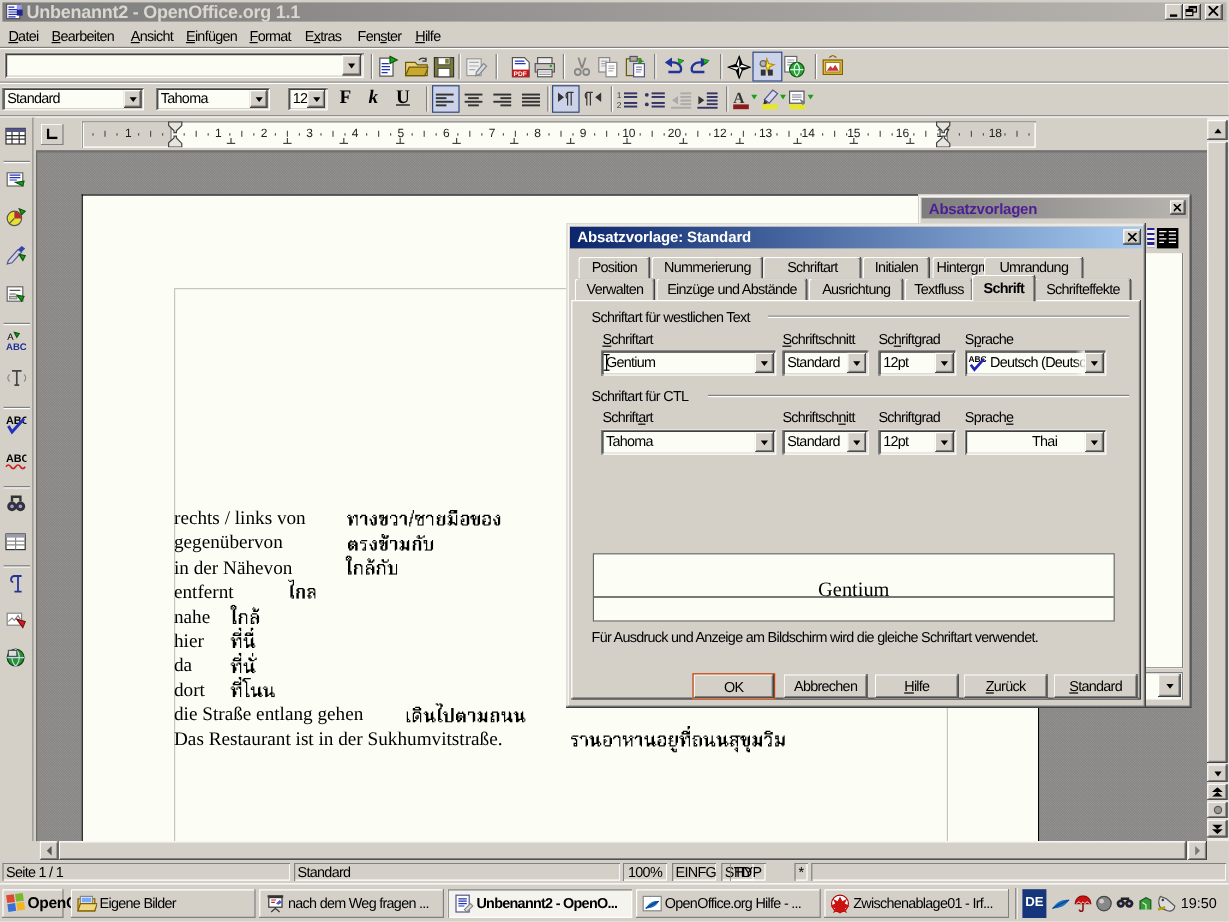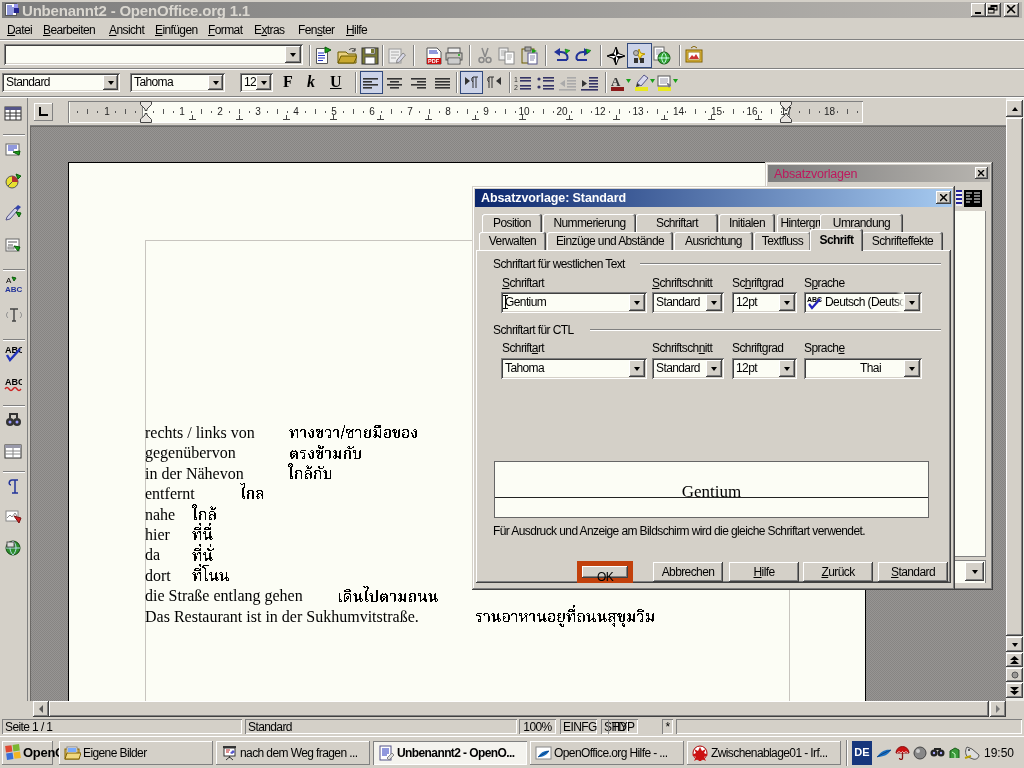--- a/index.html
+++ b/index.html
@@ -277,22 +277,22 @@
 <div class="abs" style="left:288px;top:106px;width:16px;text-align:center;font-size:10px;letter-spacing:0;color:#222">4</div>
 <div class="abs" style="left:326px;top:106px;width:16px;text-align:center;font-size:10px;letter-spacing:0;color:#222">5</div>
 <div class="abs" style="left:364px;top:106px;width:16px;text-align:center;font-size:10px;letter-spacing:0;color:#222">6</div>
 <div class="abs" style="left:402px;top:106px;width:16px;text-align:center;font-size:10px;letter-spacing:0;color:#222">7</div>
 <div class="abs" style="left:440px;top:106px;width:16px;text-align:center;font-size:10px;letter-spacing:0;color:#222">8</div>
 <div class="abs" style="left:478px;top:106px;width:16px;text-align:center;font-size:10px;letter-spacing:0;color:#222">9</div>
 <div class="abs" style="left:516px;top:106px;width:16px;text-align:center;font-size:10px;letter-spacing:0;color:#222">10</div>
 <div class="abs" style="left:554px;top:106px;width:16px;text-align:center;font-size:10px;letter-spacing:0;color:#222">20</div>
 <div class="abs" style="left:592px;top:106px;width:16px;text-align:center;font-size:10px;letter-spacing:0;color:#222">12</div>
 <div class="abs" style="left:630px;top:106px;width:16px;text-align:center;font-size:10px;letter-spacing:0;color:#222">13</div>
-<div class="abs" style="left:668px;top:106px;width:16px;text-align:right;font-size:10px;letter-spacing:0;color:#222">14</div>
-<div class="abs" style="left:706px;top:106px;width:16px;text-align:right;font-size:10px;letter-spacing:0;color:#222">15</div>
+<div class="abs" style="left:668px;top:106px;width:16px;text-align:left;font-size:10px;letter-spacing:0;color:#222">14</div>
+<div class="abs" style="left:706px;top:106px;width:16px;text-align:left;font-size:10px;letter-spacing:0;color:#222">15</div>
 <div class="abs" style="left:744px;top:106px;width:16px;text-align:center;font-size:10px;letter-spacing:0;color:#222">16</div>
 <div class="abs" style="left:778px;top:106px;width:16px;text-align:center;font-size:10px;letter-spacing:0;color:#222">17</div>
 <div class="abs" style="left:819px;top:106px;width:16px;text-align:right;font-size:10px;letter-spacing:0;color:#222">18</div>
 <div class="abs" style="left:77px;top:111px;width:1px;height:2px;background:#555"></div>
 <div class="abs" style="left:87px;top:109px;width:1px;height:5px;background:#555"></div>
 <div class="abs" style="left:97px;top:111px;width:1px;height:2px;background:#555"></div>
 <div class="abs" style="left:115px;top:111px;width:1px;height:2px;background:#555"></div>
 <div class="abs" style="left:125px;top:109px;width:1px;height:5px;background:#555"></div>
 <div class="abs" style="left:135px;top:111px;width:1px;height:2px;background:#555"></div>
 <div class="abs" style="left:153px;top:111px;width:1px;height:2px;background:#555"></div>
@@ -506,21 +506,21 @@
     <path d="M7 0h2v1h-2zM7 1h2v1h-2zM11 1h6v1h-6zM8 2h1v1h-1zM10 2h2v1h-2zM10 3h3v1h-3zM3 4h4v1h-4zM8 4h1v1h-1zM12 4h2v1h-2zM2 5h2v1h-2zM7 5h2v1h-2zM13 5h1v1h-1zM2 6h7v1h-7zM13 6h1v1h-1zM13 7h1v1h-1zM1 8h2v1h-2zM6 8h3v1h-3zM13 8h1v1h-1zM18 8h2v1h-2zM24 8h1v1h-1zM28 8h2v1h-2zM34 8h1v1h-1zM0 9h1v1h-1zM3 9h1v1h-1zM5 9h1v1h-1zM7 9h2v1h-2zM13 9h1v1h-1zM17 9h1v1h-1zM19 9h1v1h-1zM23 9h2v1h-2zM27 9h1v1h-1zM30 9h1v1h-1zM34 9h1v1h-1zM1 10h3v1h-3zM5 10h1v1h-1zM8 10h1v1h-1zM13 10h1v1h-1zM17 10h3v1h-3zM23 10h2v1h-2zM28 10h3v1h-3zM34 10h1v1h-1zM2 11h2v1h-2zM8 11h1v1h-1zM13 11h1v1h-1zM19 11h1v1h-1zM23 11h2v1h-2zM29 11h2v1h-2zM34 11h1v1h-1zM2 12h3v1h-3zM8 12h1v1h-1zM13 12h1v1h-1zM19 12h1v1h-1zM23 12h2v1h-2zM29 12h2v1h-2zM34 12h1v1h-1zM2 13h3v1h-3zM8 13h1v1h-1zM13 13h1v1h-1zM19 13h1v1h-1zM23 13h3v1h-3zM29 13h2v1h-2zM33 13h3v1h-3zM2 14h3v1h-3zM8 14h1v1h-1zM13 14h2v1h-2zM19 14h7v1h-7zM29 14h2v1h-2zM32 14h3v1h-3zM36 14h1v1h-1zM2 15h2v1h-2zM8 15h1v1h-1zM13 15h1v1h-1zM15 15h1v1h-1zM19 15h3v1h-3zM23 15h2v1h-2zM26 15h1v1h-1zM29 15h3v1h-3zM34 15h1v1h-1zM36 15h1v1h-1zM2 16h2v1h-2zM8 16h1v1h-1zM13 16h3v1h-3zM19 16h2v1h-2zM24 16h2v1h-2zM29 16h2v1h-2zM34 16h3v1h-3z" fill="#000"></path>
   </svg>
 <svg class="abs" style="left:337px;top:586px" width="101" height="16">
     <path d="M26 0h2v1h-2zM29 0h2v1h-2zM27 1h2v1h-2zM30 1h2v1h-2zM30 2h2v1h-2zM9 3h4v1h-4zM30 3h1v1h-1zM7 4h2v1h-2zM12 4h2v1h-2zM29 4h2v1h-2zM39 4h2v1h-2zM7 5h7v1h-7zM28 5h2v1h-2zM39 5h2v1h-2zM28 6h2v1h-2zM39 6h2v1h-2zM2 7h1v1h-1zM8 7h5v1h-5zM17 7h2v1h-2zM23 7h1v1h-1zM28 7h2v1h-2zM33 7h2v1h-2zM39 7h2v1h-2zM45 7h1v1h-1zM48 7h1v1h-1zM53 7h5v1h-5zM62 7h2v1h-2zM68 7h1v1h-1zM73 7h5v1h-5zM81 7h3v1h-3zM87 7h1v1h-1zM92 7h2v1h-2zM98 7h1v1h-1zM2 8h1v1h-1zM7 8h2v1h-2zM12 8h2v1h-2zM16 8h1v1h-1zM18 8h2v1h-2zM22 8h2v1h-2zM28 8h2v1h-2zM32 8h1v1h-1zM35 8h1v1h-1zM39 8h2v1h-2zM44 8h6v1h-6zM53 8h1v1h-1zM57 8h2v1h-2zM61 8h1v1h-1zM63 8h2v1h-2zM67 8h2v1h-2zM72 8h2v1h-2zM77 8h2v1h-2zM81 8h1v1h-1zM83 8h1v1h-1zM87 8h2v1h-2zM91 8h1v1h-1zM93 8h2v1h-2zM97 8h2v1h-2zM2 9h1v1h-1zM7 9h1v1h-1zM13 9h1v1h-1zM17 9h3v1h-3zM22 9h2v1h-2zM28 9h2v1h-2zM33 9h3v1h-3zM39 9h2v1h-2zM43 9h2v1h-2zM49 9h2v1h-2zM53 9h1v1h-1zM57 9h2v1h-2zM62 9h3v1h-3zM67 9h2v1h-2zM72 9h2v1h-2zM77 9h2v1h-2zM81 9h3v1h-3zM87 9h2v1h-2zM92 9h3v1h-3zM97 9h2v1h-2zM2 10h1v1h-1zM7 10h1v1h-1zM10 10h2v1h-2zM13 10h1v1h-1zM18 10h2v1h-2zM22 10h2v1h-2zM28 10h2v1h-2zM34 10h2v1h-2zM39 10h2v1h-2zM43 10h2v1h-2zM46 10h2v1h-2zM49 10h2v1h-2zM57 10h2v1h-2zM63 10h2v1h-2zM67 10h2v1h-2zM73 10h2v1h-2zM77 10h2v1h-2zM83 10h1v1h-1zM87 10h2v1h-2zM93 10h2v1h-2zM97 10h2v1h-2zM2 11h1v1h-1zM7 11h1v1h-1zM9 11h1v1h-1zM11 11h1v1h-1zM13 11h1v1h-1zM18 11h2v1h-2zM22 11h2v1h-2zM28 11h2v1h-2zM34 11h2v1h-2zM39 11h2v1h-2zM43 11h3v1h-3zM48 11h3v1h-3zM57 11h2v1h-2zM63 11h2v1h-2zM67 11h2v1h-2zM72 11h2v1h-2zM77 11h2v1h-2zM83 11h1v1h-1zM87 11h2v1h-2zM93 11h2v1h-2zM97 11h2v1h-2zM2 12h1v1h-1zM7 12h1v1h-1zM9 12h3v1h-3zM13 12h1v1h-1zM18 12h2v1h-2zM22 12h3v1h-3zM28 12h2v1h-2zM34 12h2v1h-2zM39 12h2v1h-2zM43 12h2v1h-2zM46 12h2v1h-2zM49 12h2v1h-2zM57 12h2v1h-2zM62 12h3v1h-3zM67 12h2v1h-2zM72 12h1v1h-1zM77 12h2v1h-2zM83 12h1v1h-1zM86 12h3v1h-3zM93 12h2v1h-2zM97 12h3v1h-3zM2 13h2v1h-2zM7 13h1v1h-1zM10 13h1v1h-1zM13 13h1v1h-1zM18 13h6v1h-6zM25 13h1v1h-1zM28 13h3v1h-3zM34 13h2v1h-2zM39 13h2v1h-2zM43 13h2v1h-2zM46 13h2v1h-2zM49 13h2v1h-2zM57 13h2v1h-2zM61 13h1v1h-1zM63 13h6v1h-6zM72 13h3v1h-3zM77 13h2v1h-2zM83 13h1v1h-1zM85 13h5v1h-5zM93 13h6v1h-6zM100 13h1v1h-1zM2 14h1v1h-1zM4 14h1v1h-1zM7 14h3v1h-3zM13 14h1v1h-1zM18 14h3v1h-3zM23 14h1v1h-1zM25 14h1v1h-1zM28 14h1v1h-1zM31 14h1v1h-1zM34 14h2v1h-2zM39 14h2v1h-2zM44 14h3v1h-3zM49 14h2v1h-2zM57 14h2v1h-2zM61 14h1v1h-1zM63 14h2v1h-2zM66 14h3v1h-3zM72 14h1v1h-1zM74 14h1v1h-1zM77 14h2v1h-2zM83 14h2v1h-2zM87 14h3v1h-3zM93 14h3v1h-3zM98 14h1v1h-1zM100 14h1v1h-1zM2 15h3v1h-3zM7 15h2v1h-2zM13 15h1v1h-1zM18 15h2v1h-2zM23 15h2v1h-2zM29 15h2v1h-2zM34 15h6v1h-6zM44 15h2v1h-2zM49 15h2v1h-2zM57 15h1v1h-1zM62 15h2v1h-2zM67 15h2v1h-2zM72 15h3v1h-3zM77 15h1v1h-1zM83 15h1v1h-1zM88 15h2v1h-2zM93 15h2v1h-2zM98 15h2v1h-2z" fill="#000"></path>
   </svg>
 <svg class="abs" style="left:475px;top:605px" width="179" height="22">
     <path d="M98 0h2v1h-2zM98 1h2v1h-2zM98 2h1v1h-1zM94 4h4v1h-4zM99 4h1v1h-1zM163 4h4v1h-4zM93 5h2v1h-2zM97 5h3v1h-3zM162 5h2v1h-2zM167 5h2v1h-2zM93 6h7v1h-7zM162 6h7v1h-7zM2 8h5v1h-5zM9 8h4v1h-4zM17 8h2v1h-2zM23 8h1v1h-1zM28 8h5v1h-5zM37 8h4v1h-4zM44 8h3v1h-3zM50 8h2v1h-2zM55 8h4v1h-4zM63 8h2v1h-2zM69 8h1v1h-1zM74 8h5v1h-5zM83 8h3v1h-3zM88 8h2v1h-2zM92 8h2v1h-2zM97 8h3v1h-3zM103 8h5v1h-5zM112 8h2v1h-2zM118 8h1v1h-1zM123 8h2v1h-2zM129 8h1v1h-1zM134 8h8v1h-8zM143 8h3v1h-3zM149 8h1v1h-1zM153 8h2v1h-2zM159 8h1v1h-1zM163 8h4v1h-4zM171 8h3v1h-3zM178 8h1v1h-1zM1 9h1v1h-1zM8 9h2v1h-2zM13 9h1v1h-1zM16 9h1v1h-1zM18 9h2v1h-2zM22 9h2v1h-2zM28 9h1v1h-1zM33 9h1v1h-1zM36 9h2v1h-2zM40 9h2v1h-2zM44 9h1v1h-1zM46 9h1v1h-1zM49 9h1v1h-1zM52 9h1v1h-1zM54 9h2v1h-2zM58 9h2v1h-2zM62 9h1v1h-1zM64 9h1v1h-1zM68 9h2v1h-2zM73 9h2v1h-2zM78 9h2v1h-2zM83 9h1v1h-1zM85 9h1v1h-1zM88 9h2v1h-2zM91 9h1v1h-1zM94 9h1v1h-1zM96 9h1v1h-1zM98 9h2v1h-2zM103 9h1v1h-1zM108 9h1v1h-1zM111 9h1v1h-1zM114 9h1v1h-1zM118 9h1v1h-1zM122 9h1v1h-1zM124 9h2v1h-2zM128 9h2v1h-2zM133 9h2v1h-2zM138 9h2v1h-2zM142 9h3v1h-3zM146 9h1v1h-1zM148 9h2v1h-2zM152 9h1v1h-1zM154 9h2v1h-2zM158 9h2v1h-2zM162 9h2v1h-2zM166 9h2v1h-2zM171 9h1v1h-1zM173 9h1v1h-1zM177 9h2v1h-2zM1 10h4v1h-4zM9 10h1v1h-1zM13 10h1v1h-1zM17 10h3v1h-3zM22 10h2v1h-2zM33 10h2v1h-2zM36 10h1v1h-1zM41 10h1v1h-1zM44 10h3v1h-3zM50 10h2v1h-2zM54 10h1v1h-1zM58 10h2v1h-2zM62 10h3v1h-3zM68 10h2v1h-2zM78 10h2v1h-2zM82 10h3v1h-3zM88 10h2v1h-2zM92 10h3v1h-3zM96 10h1v1h-1zM99 10h1v1h-1zM102 10h2v1h-2zM108 10h2v1h-2zM112 10h3v1h-3zM118 10h1v1h-1zM123 10h3v1h-3zM128 10h2v1h-2zM134 10h1v1h-1zM139 10h1v1h-1zM142 10h1v1h-1zM144 10h1v1h-1zM146 10h1v1h-1zM148 10h2v1h-2zM153 10h3v1h-3zM158 10h2v1h-2zM162 10h1v1h-1zM167 10h1v1h-1zM171 10h3v1h-3zM177 10h2v1h-2zM4 11h2v1h-2zM13 11h2v1h-2zM18 11h2v1h-2zM22 11h2v1h-2zM28 11h2v1h-2zM33 11h2v1h-2zM41 11h1v1h-1zM46 11h1v1h-1zM50 11h2v1h-2zM58 11h2v1h-2zM64 11h1v1h-1zM68 11h2v1h-2zM74 11h2v1h-2zM79 11h1v1h-1zM83 11h1v1h-1zM88 11h2v1h-2zM93 11h2v1h-2zM99 11h1v1h-1zM104 11h2v1h-2zM108 11h2v1h-2zM113 11h2v1h-2zM118 11h1v1h-1zM124 11h2v1h-2zM128 11h2v1h-2zM135 11h3v1h-3zM139 11h1v1h-1zM143 11h4v1h-4zM148 11h2v1h-2zM154 11h2v1h-2zM158 11h2v1h-2zM167 11h1v1h-1zM173 11h1v1h-1zM177 11h2v1h-2zM5 12h1v1h-1zM13 12h2v1h-2zM18 12h2v1h-2zM22 12h2v1h-2zM28 12h1v1h-1zM30 12h1v1h-1zM33 12h2v1h-2zM41 12h1v1h-1zM46 12h1v1h-1zM49 12h1v1h-1zM51 12h1v1h-1zM58 12h2v1h-2zM64 12h1v1h-1zM68 12h2v1h-2zM73 12h1v1h-1zM79 12h1v1h-1zM83 12h3v1h-3zM88 12h2v1h-2zM93 12h3v1h-3zM99 12h1v1h-1zM103 12h1v1h-1zM108 12h2v1h-2zM113 12h2v1h-2zM118 12h1v1h-1zM124 12h2v1h-2zM128 12h2v1h-2zM134 12h2v1h-2zM138 12h2v1h-2zM144 12h2v1h-2zM148 12h2v1h-2zM154 12h2v1h-2zM158 12h2v1h-2zM167 12h1v1h-1zM173 12h1v1h-1zM177 12h2v1h-2zM5 13h1v1h-1zM13 13h2v1h-2zM18 13h2v1h-2zM22 13h3v1h-3zM28 13h2v1h-2zM33 13h2v1h-2zM41 13h1v1h-1zM46 13h3v1h-3zM51 13h1v1h-1zM58 13h2v1h-2zM64 13h1v1h-1zM68 13h3v1h-3zM73 13h3v1h-3zM79 13h1v1h-1zM83 13h1v1h-1zM88 13h2v1h-2zM93 13h3v1h-3zM99 13h1v1h-1zM103 13h1v1h-1zM108 13h2v1h-2zM113 13h2v1h-2zM117 13h3v1h-3zM124 13h2v1h-2zM128 13h3v1h-3zM134 13h1v1h-1zM138 13h2v1h-2zM144 13h2v1h-2zM148 13h2v1h-2zM153 13h3v1h-3zM158 13h2v1h-2zM167 13h1v1h-1zM172 13h3v1h-3zM177 13h2v1h-2zM3 14h3v1h-3zM13 14h2v1h-2zM18 14h6v1h-6zM25 14h1v1h-1zM28 14h1v1h-1zM33 14h2v1h-2zM41 14h1v1h-1zM46 14h2v1h-2zM51 14h1v1h-1zM58 14h2v1h-2zM64 14h7v1h-7zM73 14h2v1h-2zM78 14h2v1h-2zM82 14h2v1h-2zM88 14h1v1h-1zM93 14h3v1h-3zM99 14h1v1h-1zM103 14h2v1h-2zM108 14h2v1h-2zM113 14h2v1h-2zM116 14h3v1h-3zM120 14h1v1h-1zM124 14h6v1h-6zM131 14h1v1h-1zM133 14h3v1h-3zM139 14h1v1h-1zM144 14h2v1h-2zM148 14h2v1h-2zM152 14h1v1h-1zM154 14h6v1h-6zM166 14h2v1h-2zM171 14h1v1h-1zM173 14h6v1h-6zM3 15h1v1h-1zM5 15h1v1h-1zM13 15h2v1h-2zM18 15h3v1h-3zM23 15h1v1h-1zM25 15h1v1h-1zM28 15h1v1h-1zM33 15h1v1h-1zM41 15h1v1h-1zM46 15h2v1h-2zM51 15h1v1h-1zM58 15h2v1h-2zM64 15h3v1h-3zM68 15h2v1h-2zM71 15h1v1h-1zM73 15h2v1h-2zM78 15h2v1h-2zM83 15h1v1h-1zM88 15h1v1h-1zM93 15h2v1h-2zM99 15h1v1h-1zM103 15h1v1h-1zM105 15h1v1h-1zM108 15h2v1h-2zM113 15h3v1h-3zM118 15h1v1h-1zM120 15h1v1h-1zM124 15h3v1h-3zM129 15h1v1h-1zM131 15h1v1h-1zM134 15h1v1h-1zM136 15h1v1h-1zM139 15h1v1h-1zM144 15h2v1h-2zM148 15h2v1h-2zM152 15h1v1h-1zM154 15h2v1h-2zM157 15h3v1h-3zM165 15h1v1h-1zM167 15h1v1h-1zM171 15h1v1h-1zM173 15h1v1h-1zM176 15h3v1h-3zM3 16h3v1h-3zM13 16h1v1h-1zM18 16h2v1h-2zM23 16h2v1h-2zM29 16h5v1h-5zM41 16h1v1h-1zM46 16h1v1h-1zM51 16h1v1h-1zM59 16h1v1h-1zM64 16h2v1h-2zM69 16h2v1h-2zM74 16h5v1h-5zM83 16h5v1h-5zM93 16h2v1h-2zM99 16h1v1h-1zM103 16h3v1h-3zM108 16h1v1h-1zM113 16h2v1h-2zM118 16h3v1h-3zM124 16h2v1h-2zM129 16h2v1h-2zM134 16h2v1h-2zM139 16h1v1h-1zM145 16h4v1h-4zM153 16h2v1h-2zM158 16h2v1h-2zM165 16h3v1h-3zM171 16h3v1h-3zM177 16h1v1h-1zM85 18h1v1h-1zM138 18h2v1h-2zM147 18h2v1h-2zM84 19h3v1h-3zM88 19h1v1h-1zM137 19h1v1h-1zM139 19h1v1h-1zM147 19h1v1h-1zM149 19h1v1h-1zM85 20h2v1h-2zM88 20h1v1h-1zM138 20h2v1h-2zM147 20h3v1h-3zM86 21h3v1h-3zM139 21h1v1h-1zM148 21h2v1h-2z" fill="#000"></path>
   </svg>
 <div class="abs win" style="left:765px;top:162px;width:228px;height:428px"></div>
 <div class="abs" style="left:768px;top:165px;width:222px;height:17px;background:linear-gradient(to right,#7d7d7d,#b8b5b0)"></div>
-<div class="abs" style="left:774px;top:167px;font-weight:normal;color:#be185d;font-size:12.5px;letter-spacing:-0.2px">Absatzvorlagen</div>
+<div class="abs" style="left:774px;top:167px;font-weight:bold;color:#4c1d95;font-size:12.5px;letter-spacing:-0.2px">Absatzvorlagen</div>
 <div class="abs raised" style="left:975px;top:167px;width:13px;height:12px"></div>
 <svg class="abs" style="left:978px;top:170px" width="7" height="7">
     <path d="M0 0l6 6M6 0l-6 6" stroke="#000" stroke-width="1.4"></path>
   </svg>
 <div class="abs" style="left:956px;top:190px;width:6px;height:16px;background:repeating-linear-gradient(#22229a 0 2px,#f0f0f0 2px 4px)"></div>
 <svg class="abs" style="left:964px;top:189px" width="20" height="20">
     <rect x="0" y="1" width="18" height="17" fill="#000"></rect>
     <path d="M2 4h6M2 7h4M2 10h6M2 13h4" stroke="#fff"></path>
     <path d="M10 4h6M10 7h6M10 10h6M10 13h6" stroke="#fff"></path>
   </svg>
@@ -616,21 +616,21 @@
 <div class="abs" style="left:505px;top:295px;width:1px;height:14px;background:#000"></div>
 <div class="abs" style="left:503px;top:295px;width:5px;height:1px;background:#000"></div>
 <div class="abs" style="left:503px;top:308px;width:5px;height:1px;background:#000"></div>
 <div class="lbl" style="left:493px;top:323px">Schriftart für CTL</div>
 <div class="abs" style="left:590px;top:329px;width:351px;height:1px;background:#808080"></div>
 <div class="abs" style="left:590px;top:330px;width:351px;height:1px;background:#fff"></div>
 <div class="abs" style="left:494px;top:461px;width:435px;height:57px;background:#fcfdf5;border:1px solid #666"></div>
 <div class="abs" style="left:495px;top:497px;width:433px;height:1px;background:#222"></div>
 <div class="abs" style="left:495px;top:482px;width:433px;text-align:center;font-family:'Liberation Serif',serif;font-size:17px;letter-spacing:0">Gentium</div>
 <div class="lbl" style="left:493px;top:524px">Für Ausdruck und Anzeige am Bildschirm wird die gleiche Schriftart verwendet.</div>
-<div class="abs" style="left:577px;top:561px;width:56px;height:22px;border:5px solid #c2410c;box-shadow:inset -1px -1px 0 #404040,inset 1px 1px 0 #ffffff,inset -2px -2px 0 #808080,inset 2px 2px 0 #d4d0c8;background:#d4d0c8;text-align:center;padding-top:4px">OK</div>
+<div class="abs" style="left:577px;top:561px;width:69px;height:22px;border:1px solid #c2410c;box-shadow:inset -1px -1px 0 #404040,inset 1px 1px 0 #ffffff,inset -2px -2px 0 #808080,inset 2px 2px 0 #d4d0c8;background:#d4d0c8;text-align:center;padding-top:4px">OK</div>
 <div class="btn" style="left:653px;top:562px;width:70px">Abbrechen</div>
 <div class="btn" style="left:729px;top:562px;width:70px"><u>H</u>ilfe</div>
 <div class="btn" style="left:803px;top:562px;width:70px"><u>Z</u>urück</div>
 <div class="btn" style="left:878px;top:562px;width:70px"><u>S</u>tandard</div>
 <div class="abs" style="left:1006px;top:98px;width:18px;height:603px;background:#ecebe6"></div>
 <div class="abs dd" style="left:1006px;top:100px;width:17px;height:17px">
     <div class="arr" style="border-top:none;border-bottom:4px solid #000"></div>
   </div>
 <div class="abs raised" style="left:1006px;top:118px;width:17px;height:518px"></div>
 <div class="abs dd" style="left:1006px;top:637px;width:17px;height:15px">

